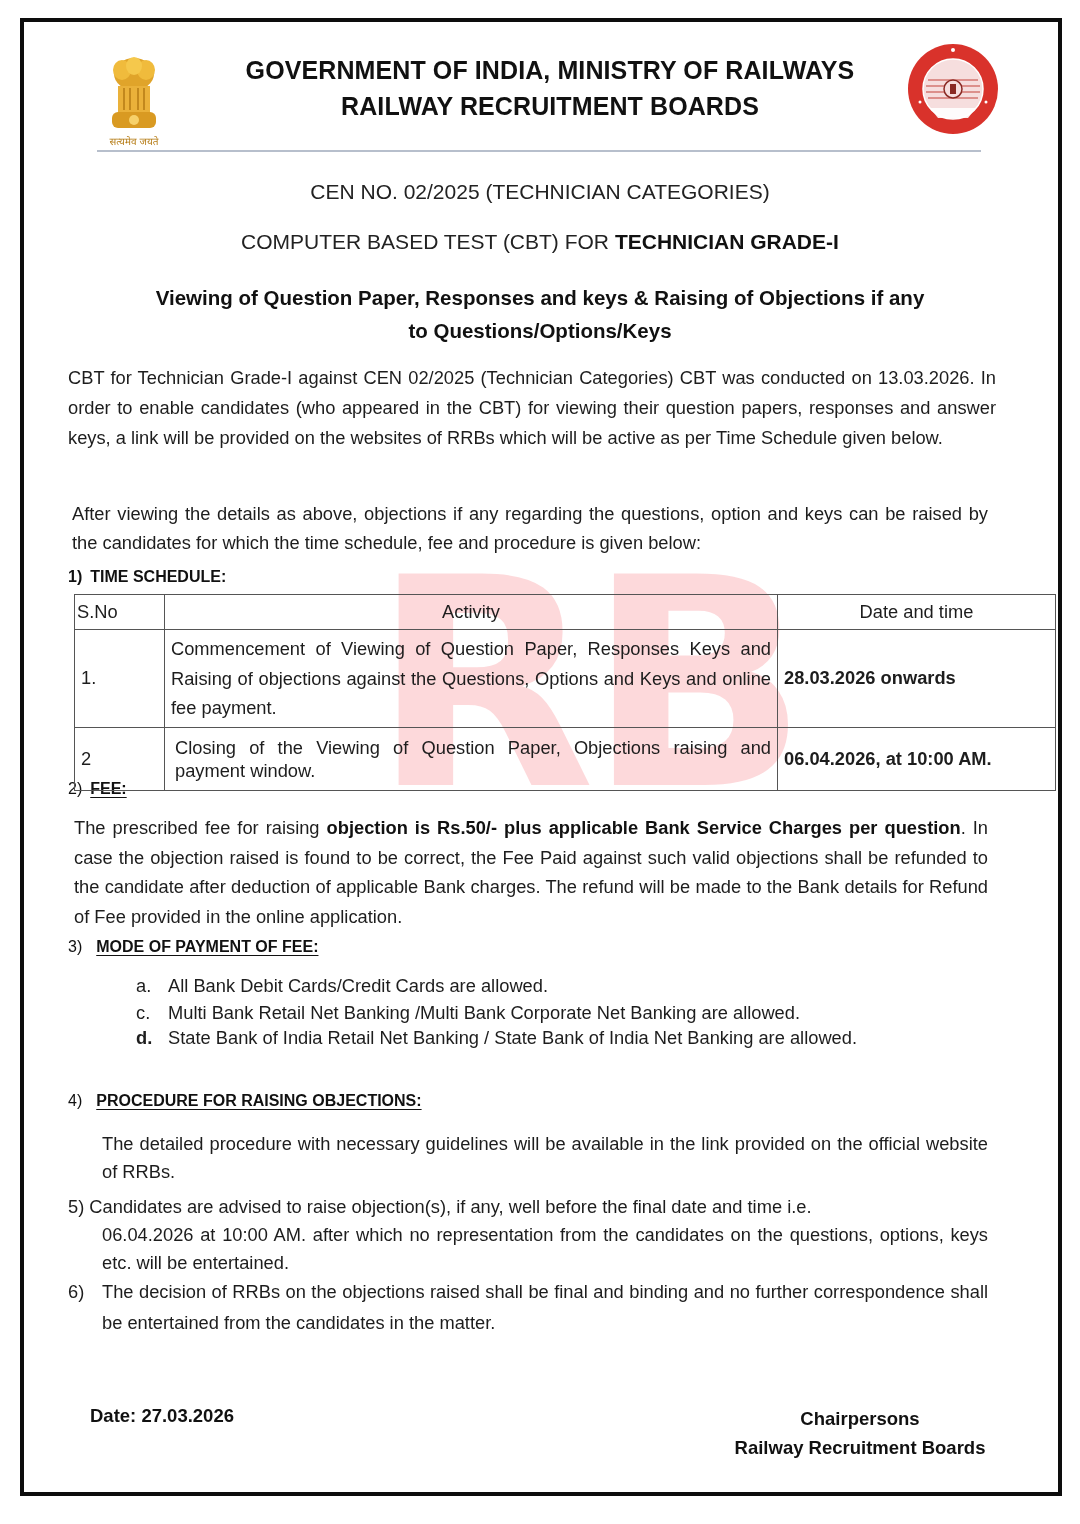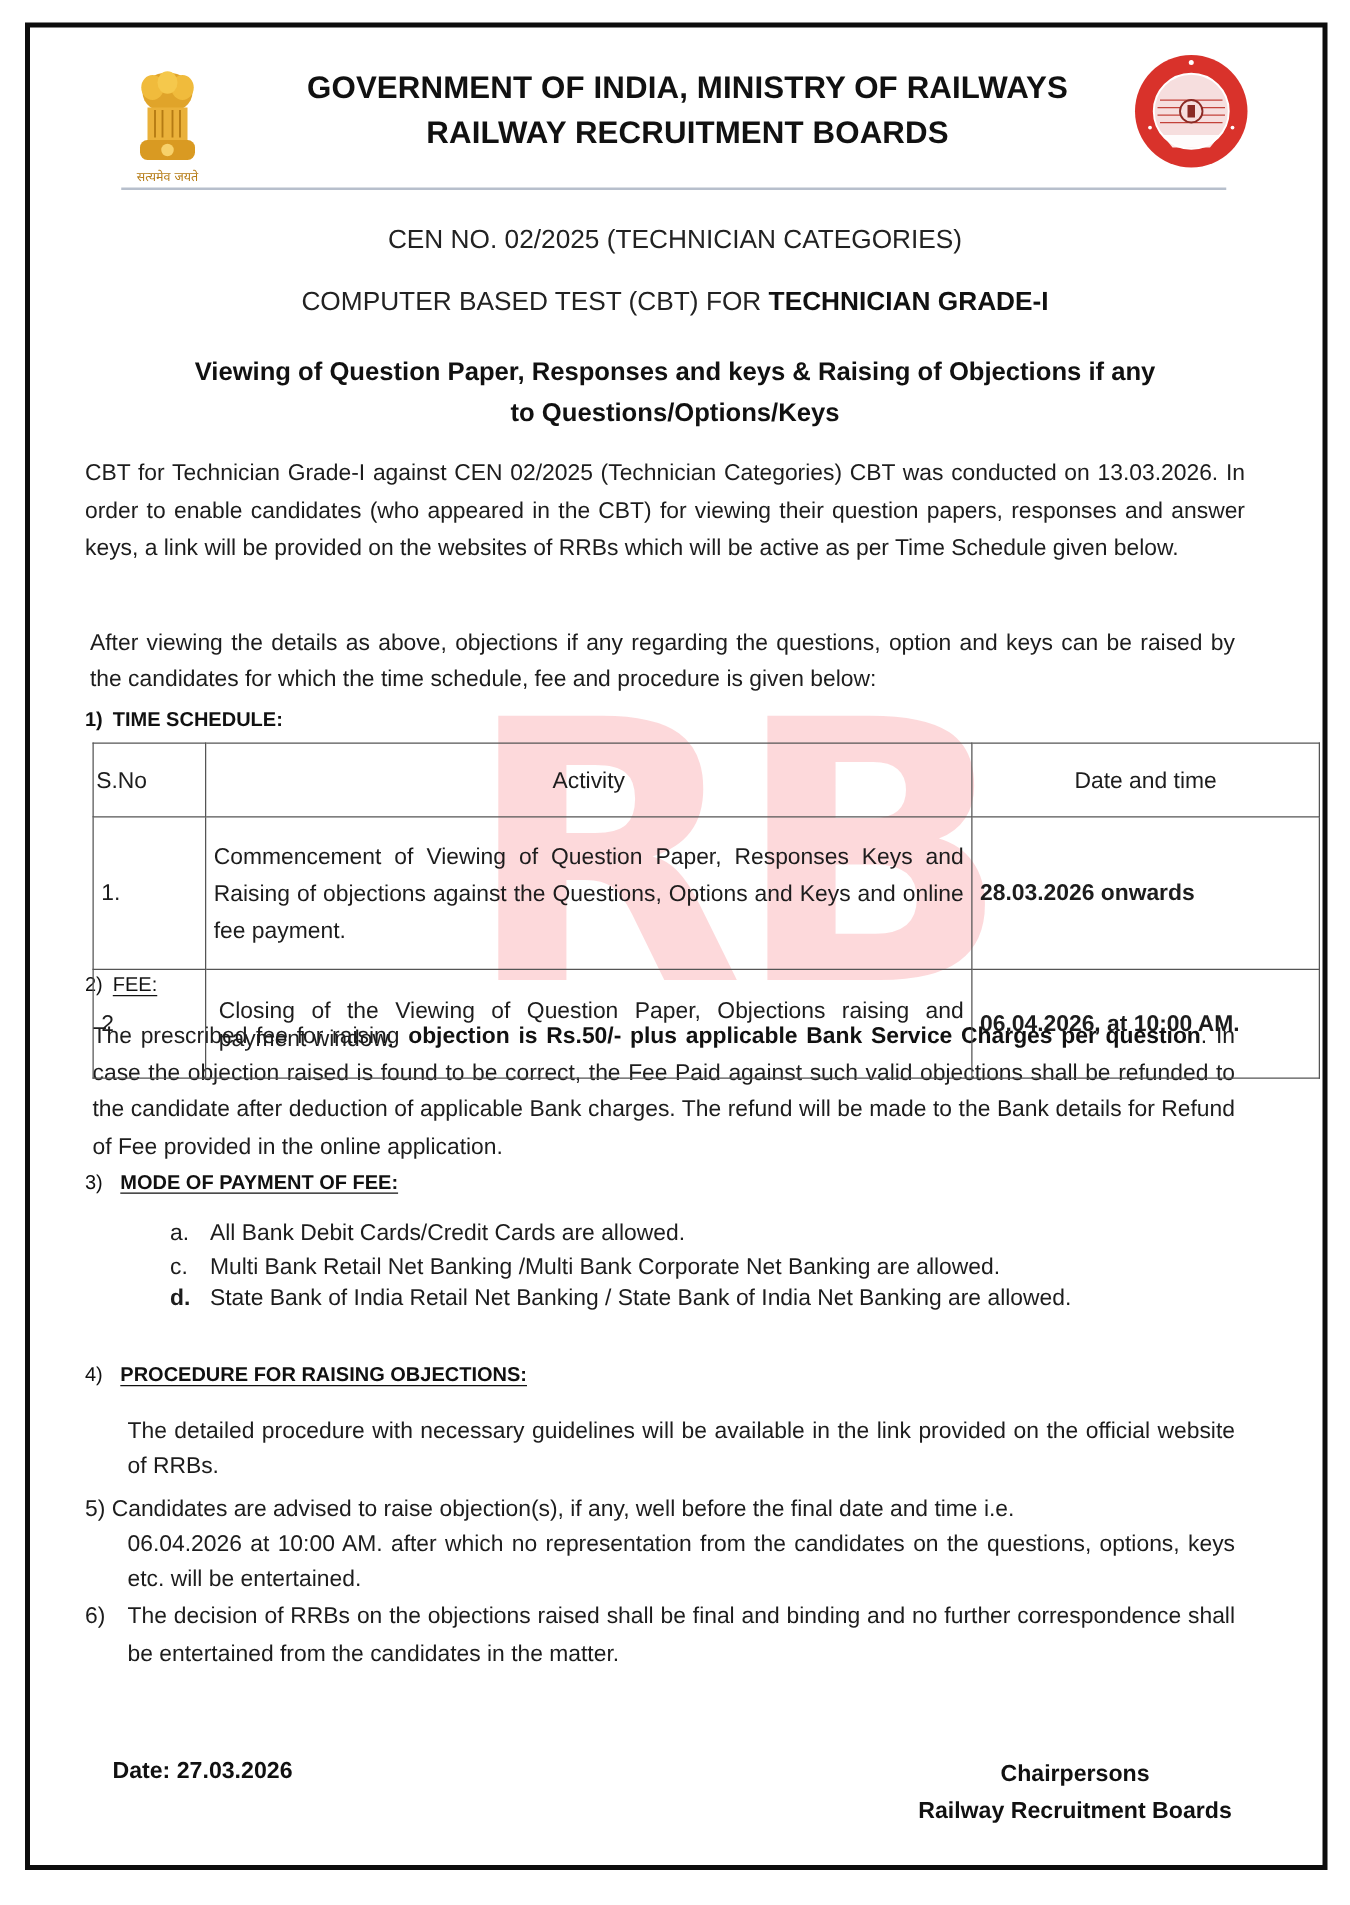--- a/index.html
+++ b/index.html
@@ -32,21 +32,21 @@
   .sec-h .num { font-weight: bold; margin-right: 8px; }
   .sec-h u { text-decoration: underline; text-underline-offset: 3px; }
   .sh1 { left: 68px; top: 568px; }
   .sh2 { left: 68px; top: 780px; font-weight: normal; }
   .sh3 { left: 68px; top: 938px; font-weight: normal; }
   .sh4 { left: 68px; top: 1092px; font-weight: normal; }
 
   
   table.sched { position: absolute; left: 74px; top: 594px; width: 982px; border-collapse: collapse;
                 font-size: 18.3px; color: #1d1d1d; z-index: 2; }
-  table.sched td, table.sched th { border: 1.5px solid #555; padding: 16px 6px; vertical-align: middle; }
+  table.sched td, table.sched th { border: 1.5px solid #555; padding: 4px 6px; vertical-align: middle; }
   table.sched th { font-weight: normal; height: 26px; }
   table.sched th.c-sno { text-align: left; width: 81px; padding-left: 2px; }
   table.sched th.c-act { width: 600px; border-radius: 11px; }
   .r1 td { height: 88px; }
   .r2 td { height: 54px; }
   td.act { text-align: justify; line-height: 29.5px; padding: 0 66px 0 12px; }
   .r2 td.act { line-height: 23px; padding-left: 10px; }
   td.dt { font-weight: bold; padding-left: 7px; }
   .r2 td.dt { line-height: 28px; }
   td.sno { padding-left: 6px; }
@@ -145,21 +145,21 @@
   </tr>
   <tr class="r2">
     <td class="sno">2</td>
     <td class="act">Closing of the Viewing of Question Paper, Objections raising and payment window.</td>
     <td class="dt">06.04.2026, at 10:00 AM.</td>
   </tr>
 </tbody>
   </table>
 
 <div class="abs sec-h sh2">
-  <span class="num" style="font-weight:normal">2)</span><u style="font-weight:normal">FEE:</u>
+  <span class="num" style="font-weight:normal">2)</span><u style="font-weight:bold">FEE:</u>
 </div>
 <div class="abs para fee-p"><span>The prescribed fee for raising </span><b>objection is Rs.50/- plus applicable Bank Service Charges per question</b><span>. In case the objection raised is found to be correct, the Fee Paid against such valid objections shall be refunded to the candidate after deduction of applicable Bank charges. The refund will be made to the Bank details for Refund of Fee provided in the online application.</span></div>
 
 <div class="abs sec-h sh3">
   <span class="num" style="font-weight:normal;margin-right:14px">3)</span><u style="font-weight:bold">MODE OF PAYMENT OF FEE:</u>
 </div>
 <div class="abs pay-list">
   <div class="pay-item"><span class="lt">a.</span><span>All Bank Debit Cards/Credit Cards are allowed.</span></div>
   <div class="pay-item" style="height:25px;line-height:25px"><span class="lt">c.</span><span>Multi Bank Retail Net Banking /Multi Bank Corporate Net Banking are allowed.</span></div>
   <div class="pay-item d" style="height:25px;line-height:25px"><span class="lt">d.</span><span>State Bank of India Retail Net Banking / State Bank of India Net Banking are allowed.</span></div>

